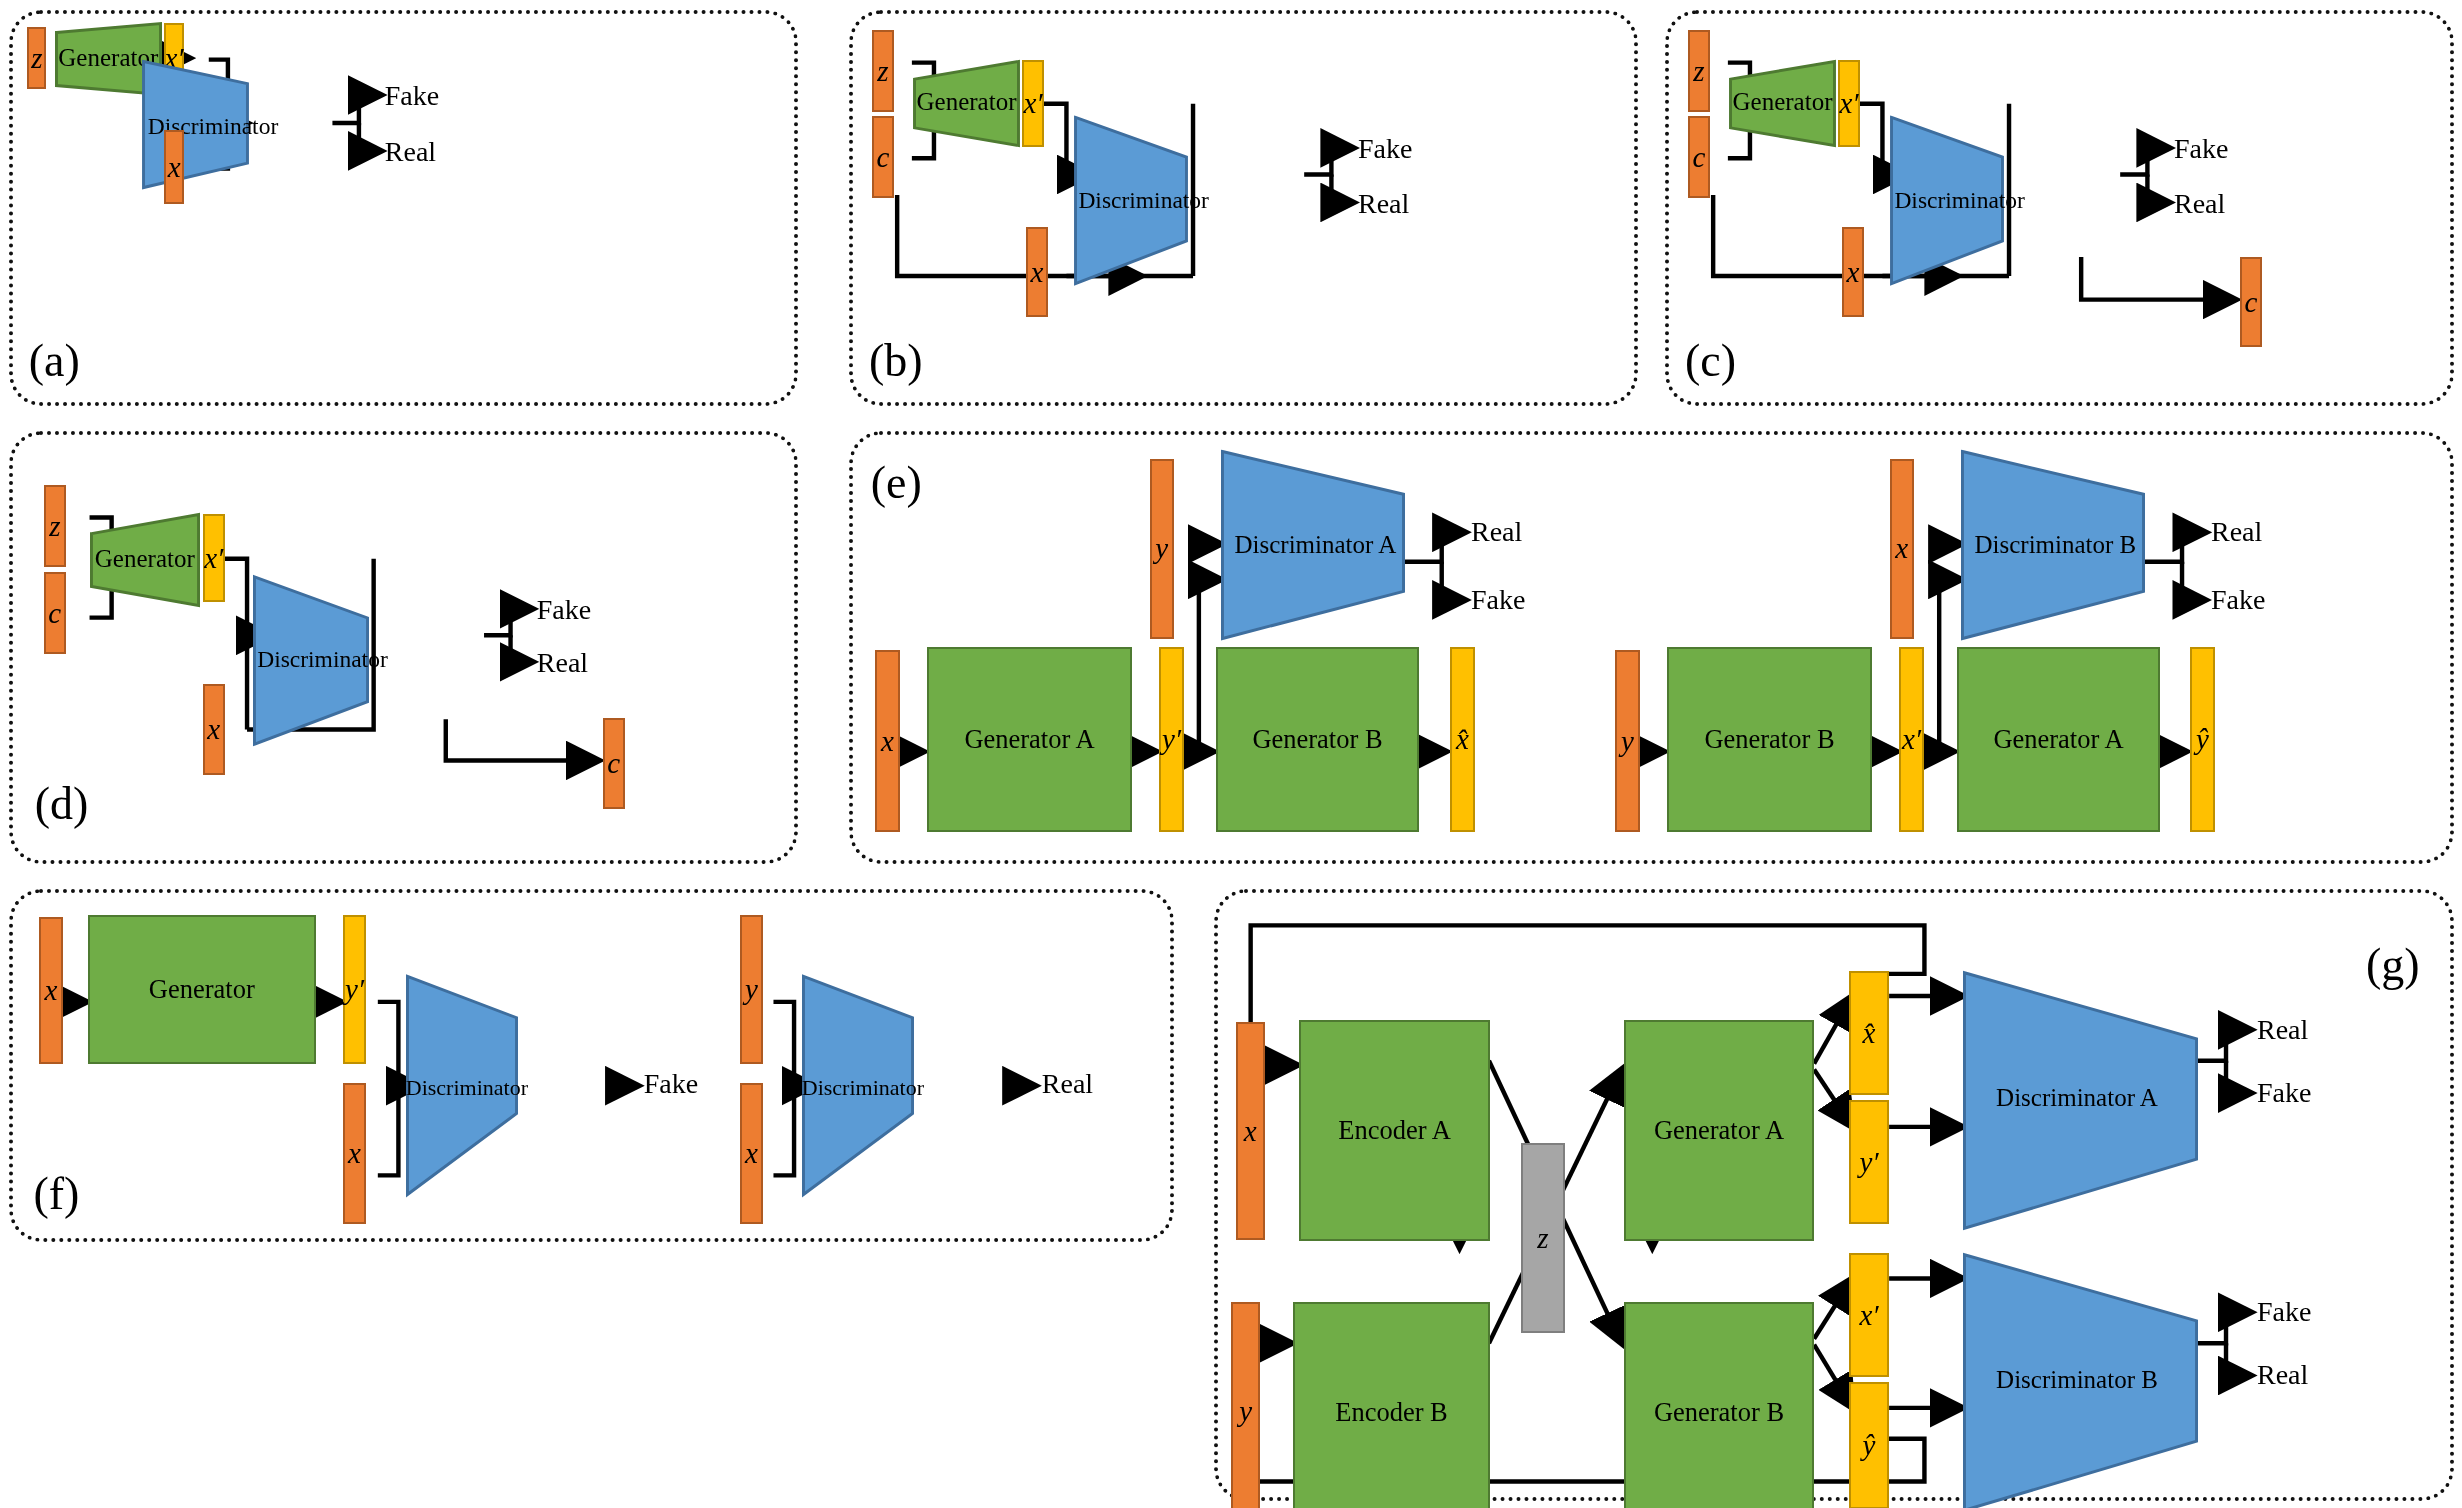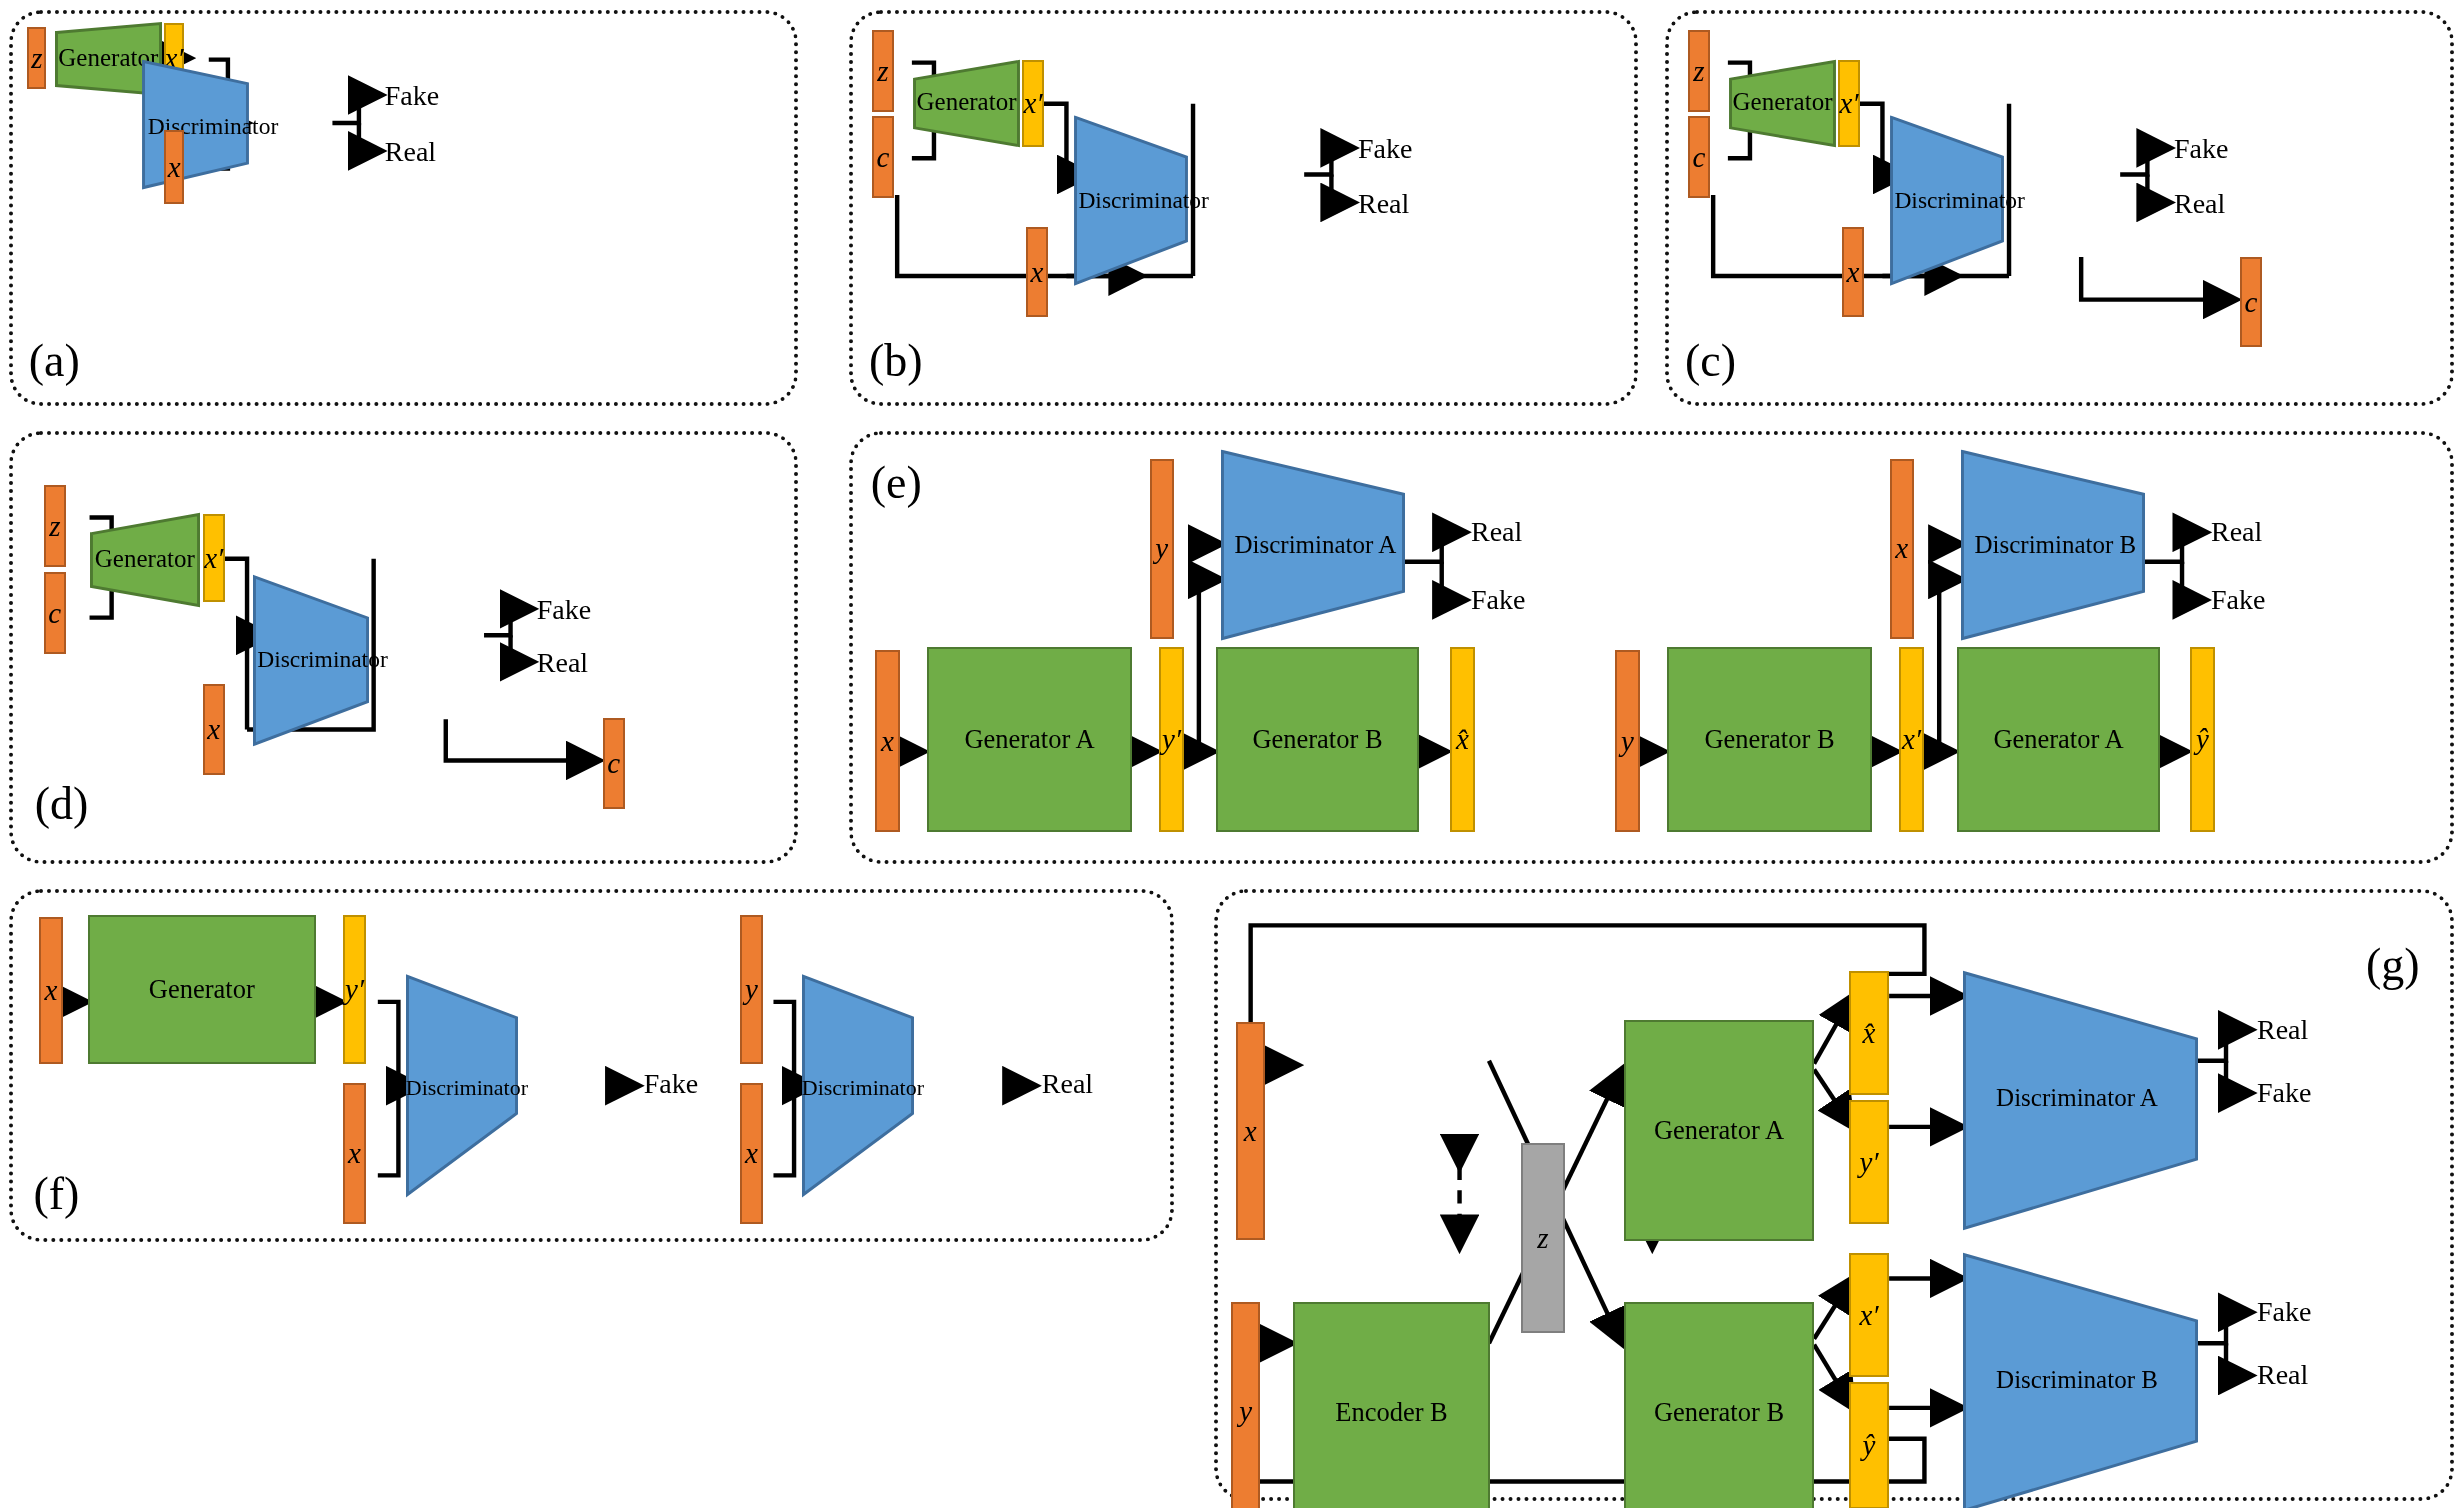--- a/index.html
+++ b/index.html
@@ -364,20 +364,23 @@
         <path d="M1370,612 L1370,656 L1404,656" marker-end="url(#ah)"></path>
 
         <path d="M886,110 L960,110 L960,44 L44,44 L44,176"></path>
         <path d="M886,742 L960,742 L960,800 L40,800 L40,668"></path>
       </g>
     </svg>
 
     <div class="blk orange" style="left:17.7px;top:129px;width:29px;height:218px;">
       <span class="lbl ital txt-md" style="position:static;top:0;">x</span>
     </div>
+    <div class="blk green-rect" style="left:81px;top:127px;width:191px;height:221px;">
+      <span class="lbl txt-md" style="position:static;font-size:26.5px;">Encoder A</span>
+    </div>
     <div class="blk orange" style="left:13.2px;top:409px;width:29px;height:218px;">
       <span class="lbl ital txt-md" style="position:static;top:0;">y</span>
     </div>
     <div class="blk green-rect" style="left:75px;top:409px;width:197px;height:221px;">
       <span class="lbl txt-md" style="position:static;font-size:26.5px;">Encoder B</span>
     </div>
     <div class="blk gray" style="left:303px;top:250px;width:44px;height:190px;">
       <span class="lbl ital txt-md" style="position:static;">z</span>
     </div>
     <div class="blk green-rect" style="left:406px;top:127px;width:190px;height:221px;">

